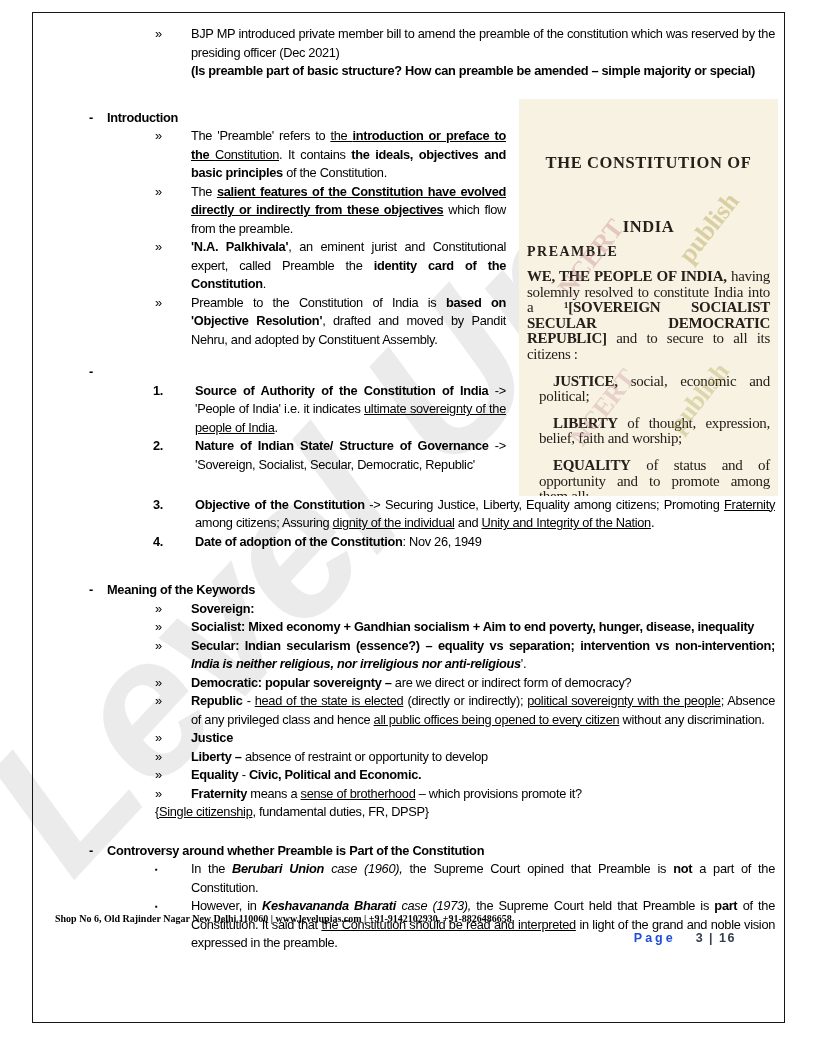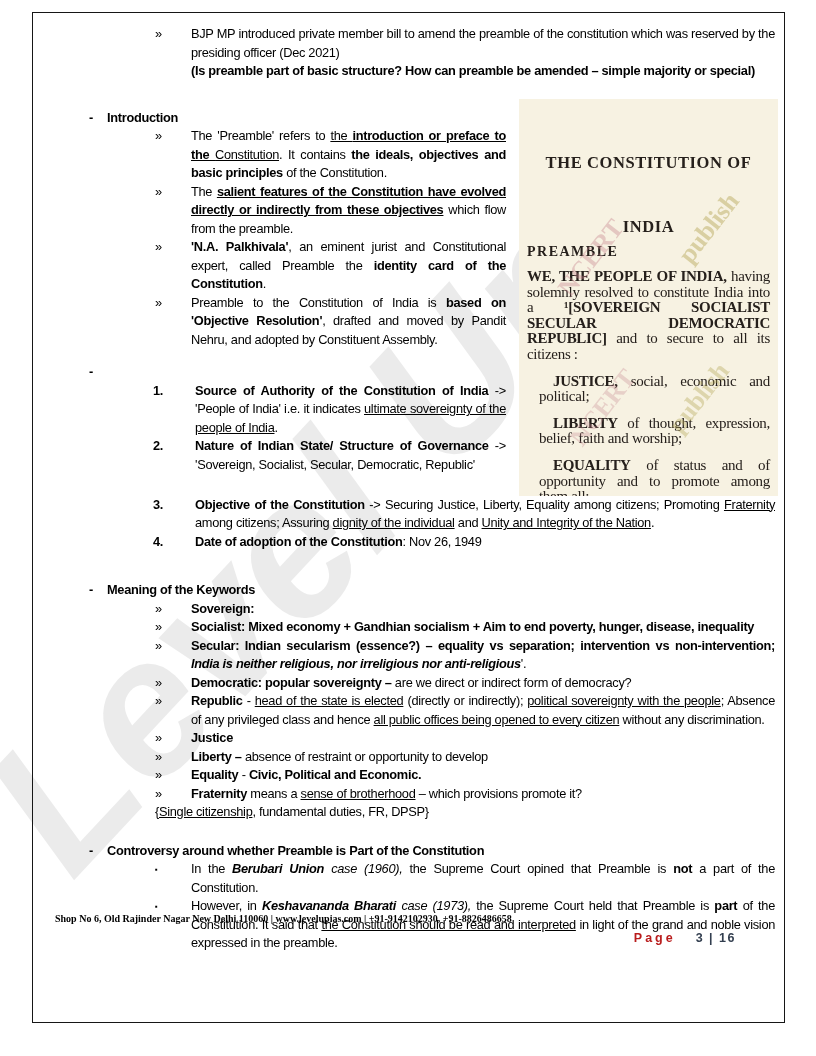--- a/index.html
+++ b/index.html
@@ -212,19 +212,19 @@
         <div class="txt"><span>In the </span><span class="b i">Berubari Union</span><span class="i"> case (1960),</span><span> the Supreme Court opined that Preamble is </span><span class="b">not</span><span> a part of the Constitution.</span></div>
       </div>
       <div class="row sub fw justified">
         <span class="sq-marker">▪</span>
         <div class="txt"><span>However, in </span><span class="b i">Keshavananda Bharati</span><span class="i"> case (1973),</span><span> the Supreme Court held that Preamble is </span><span class="b">part</span><span> of the Constitution. It said that </span><span class="u">the Constitution should be read and interpreted</span><span> in light of the grand and noble vision expressed in the preamble.</span></div>
       </div>
 
       <div class="footer">
         <div class="address">Shop No 6, Old Rajinder Nagar New Delhi 110060 | www.levelupias.com | +91-9142102930, +91-8826486658</div>
         <div class="pageline">
-          <span class="pw" style="color: #b91c1c;">Page</span><span class="pn" style="color: rgb(50, 62, 79);">3 | 16</span>
+          <span class="pw" style="color: #1d4ed8;">Page</span><span class="pn" style="color: rgb(50, 62, 79);">3 | 16</span>
         </div>
       </div>
 
     </div>
   </div>
 </div>
 
 </body></html>

